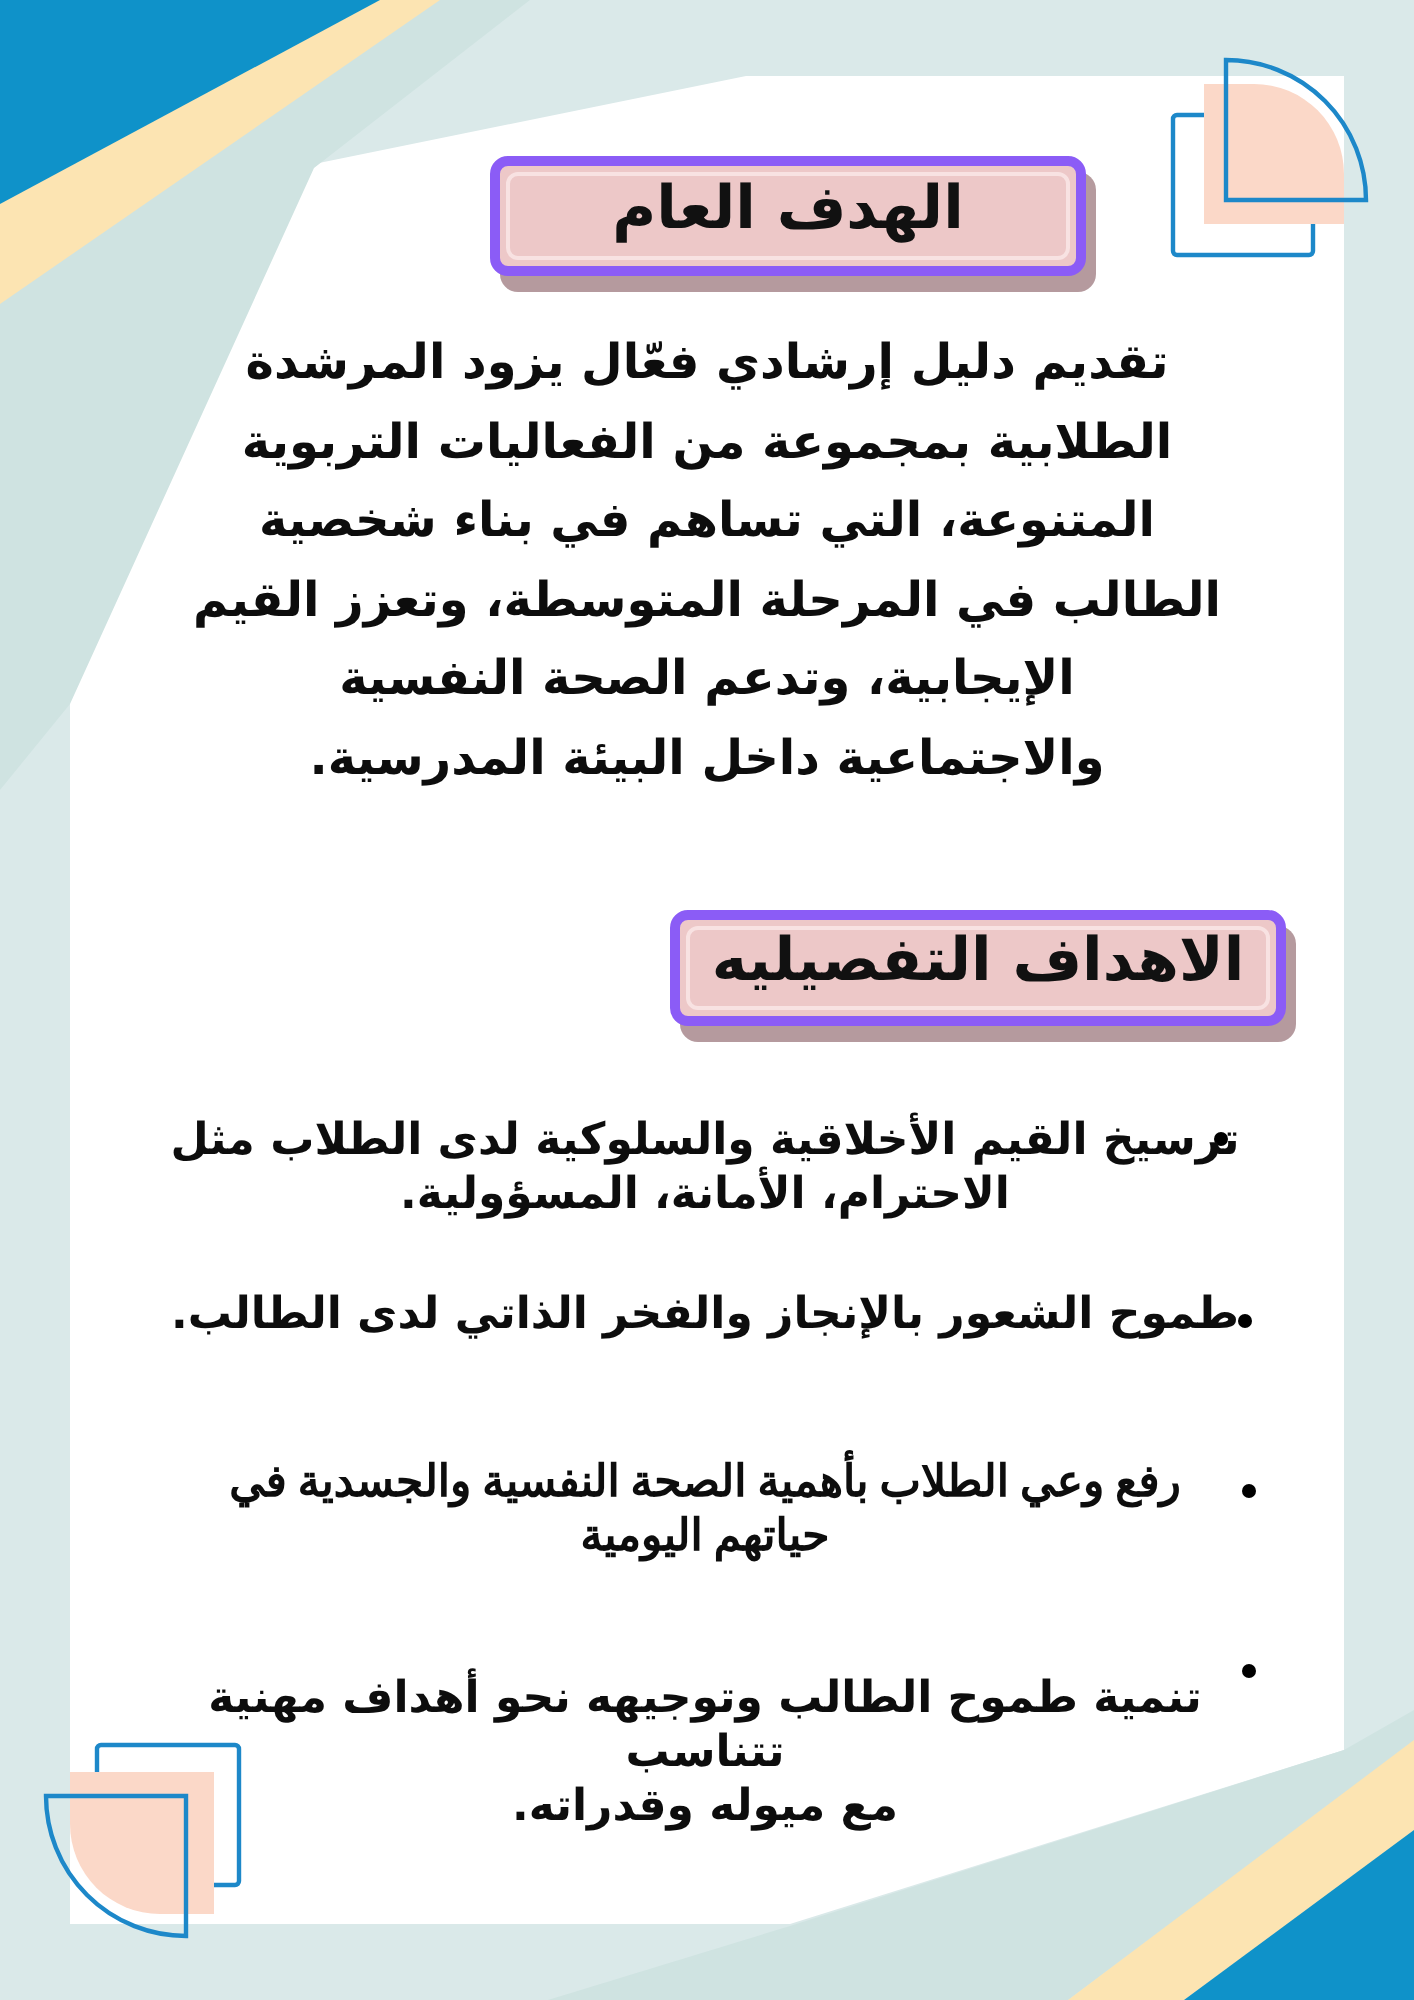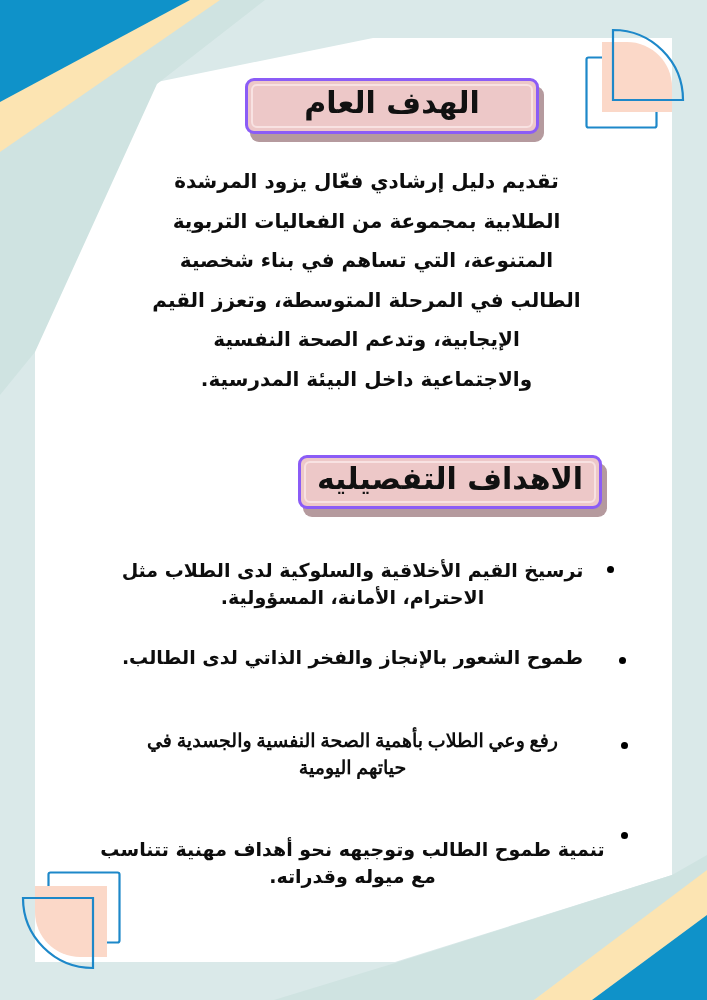--- a/index.html
+++ b/index.html
@@ -18,49 +18,49 @@
   .sheet{
     position:absolute;inset:0;
     background:#ffffff;
     clip-path:polygon(373px 38px,672px 38px,672px 875px,395px 962px,35px 962px,35px 350px,157px 82px);
   }
   .decor{position:absolute;inset:0;width:707px;height:1000px;}
   
   .plaque{
     position:absolute;
     background:#edc8c8;
-    border:3px solid #8b5cf6;
+    border:5px solid #8b5cf6;
     border-radius:9px;
     box-shadow:5px 8px 0 0 #b59a9e;
     display:flex;align-items:center;justify-content:center;
     direction:rtl;
   }
   .plaque::before{
     content:"";position:absolute;inset:3px;
     border:2px solid #f8e2e2;border-radius:6px;
     pointer-events:none;
   }
   .plaque .plaque-text{
     font-size:30px;font-weight:bold;color:#111;
     line-height:1;padding-bottom:6px;
   }
   .plaque-general{left:245px;top:78px;width:288px;height:50px;}
-  .plaque-detailed{left:298px;top:455px;width:298px;height:48px;}
+  .plaque-detailed{left:335px;top:455px;width:298px;height:48px;}
   
   .general-body{
-    position:absolute;left:48px;top:162px;width:637px;
+    position:absolute;left:35px;top:162px;width:637px;
     direction:rtl;text-align:center;
-    font-size:20px;font-weight:bold;color:#0d0d0d;
+    font-size:24px;font-weight:bold;color:#0d0d0d;
     line-height:39.5px;white-space:pre-line;
   }
   
   .bullet-text{
     position:absolute;left:75px;width:555px;
     direction:rtl;text-align:center;
-    font-size:19px;font-weight:bold;color:#0d0d0d;
+    font-size:22px;font-weight:bold;color:#0d0d0d;
     line-height:27px;white-space:pre-line;
   }
   .bullet-dot{
     position:absolute;width:7px;height:7px;border-radius:50%;
     background:#000;
   }
   .bt-1{top:557px;} .bd-1{left:607px;top:566px;}
   .bt-2{top:644px;} .bd-2{left:619px;top:657px;}
   .bt-3{top:727px;font-family:Liberation Serif, serif;} .bd-3{left:621px;top:742px;}
   .bt-4{top:836px;} .bd-4{left:621px;top:832px;}

